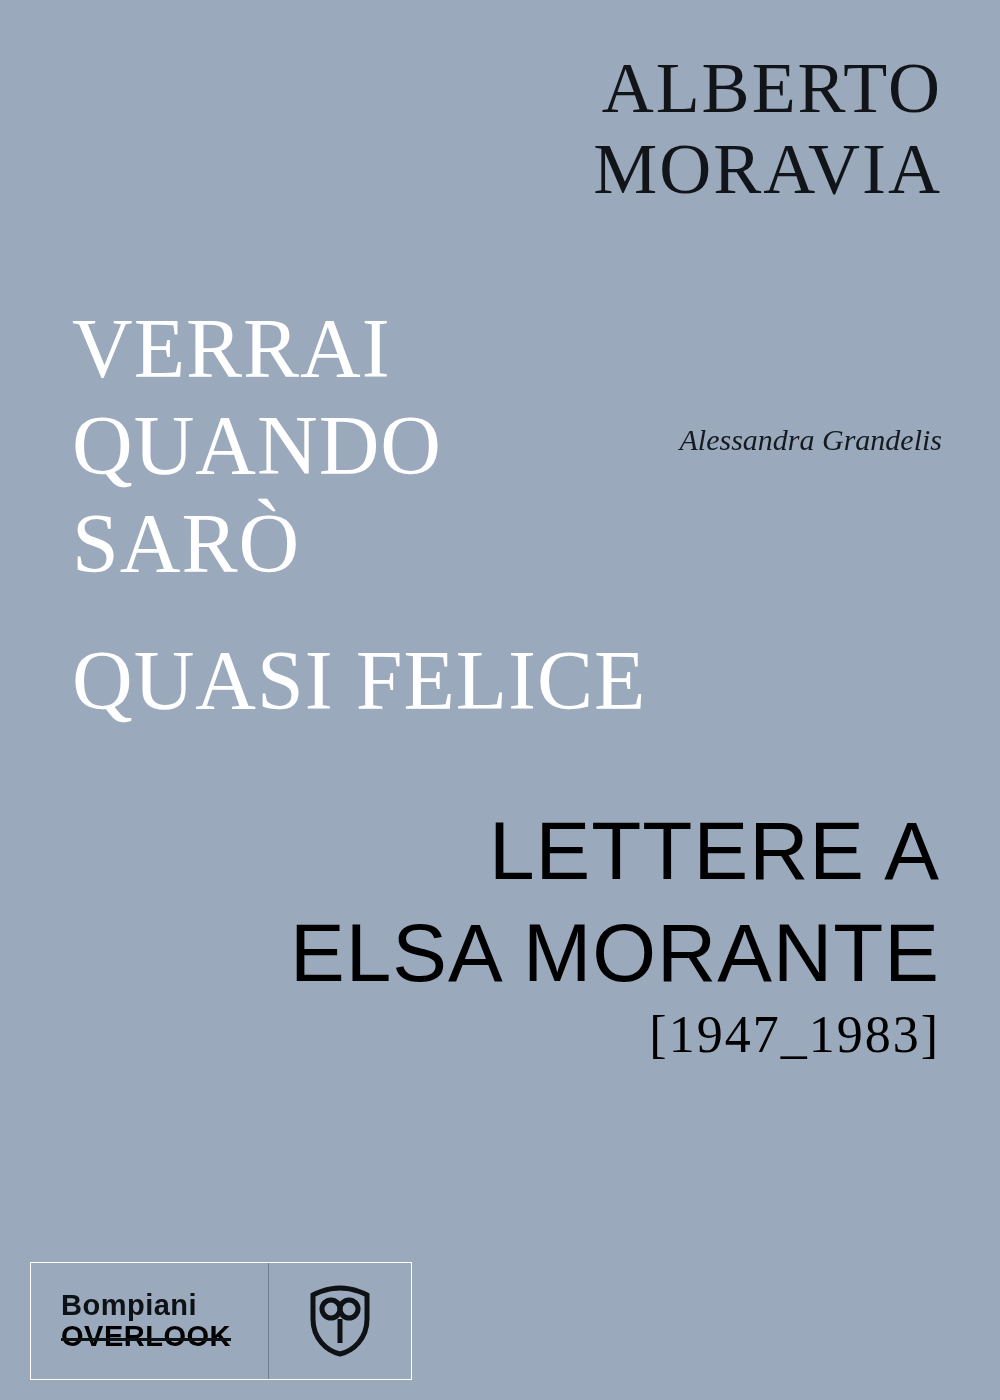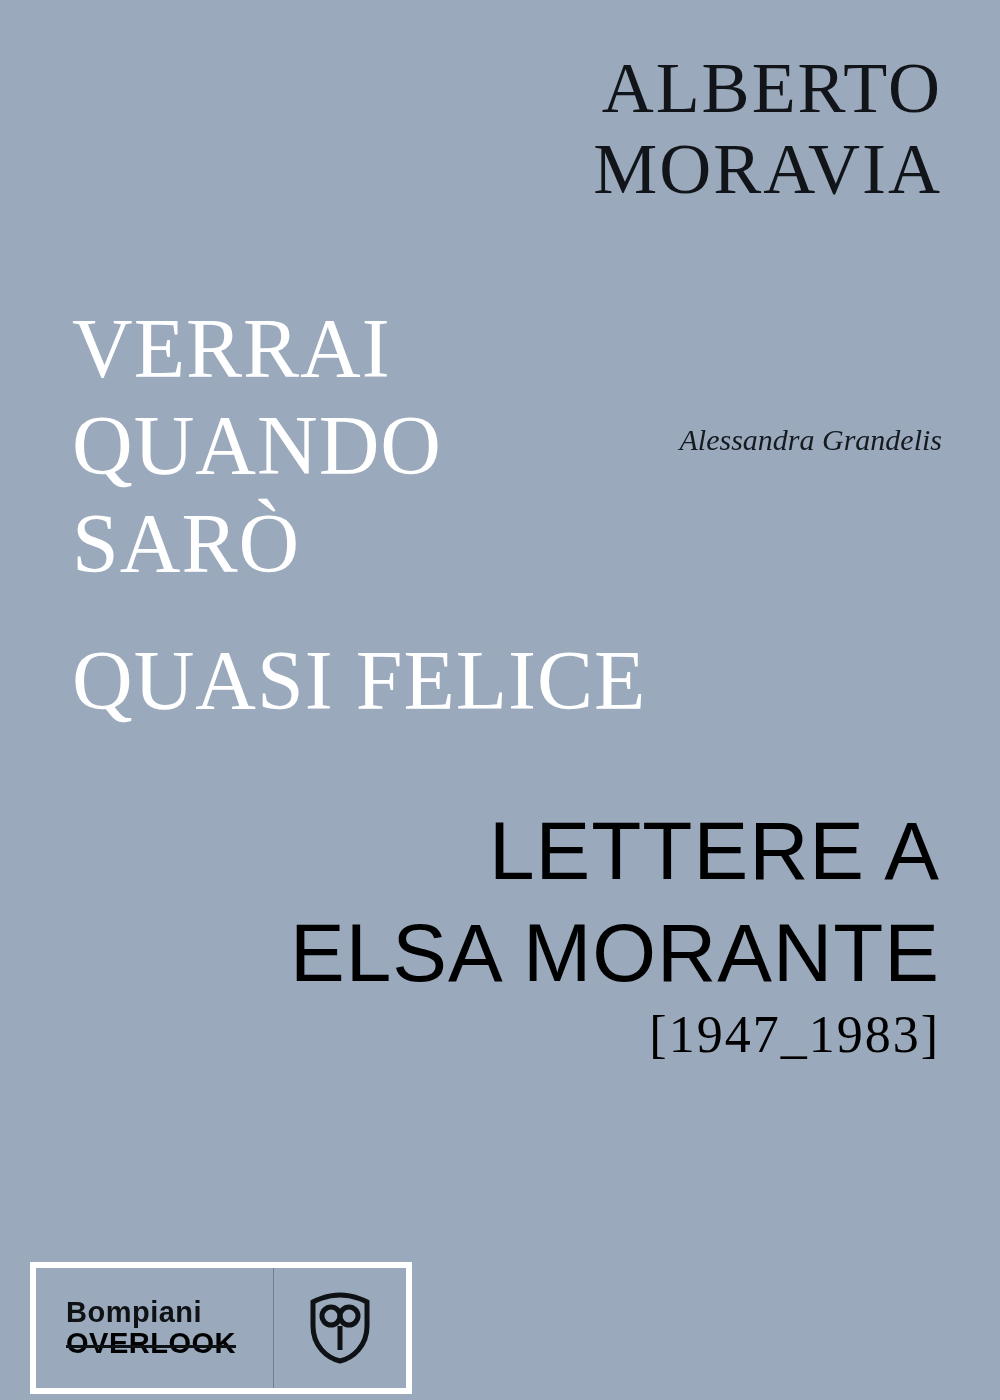--- a/index.html
+++ b/index.html
@@ -99,22 +99,22 @@
     font-size: 52px;
     letter-spacing: 2px;
   }
 
   
   .publisher-box {
     position: absolute;
     left: 30px;
     top: 1262px;
     width: 382px;
-    height: 132px;
-    border: 6px solid #ffffff;
+    height: 118px;
+    border: 1px solid #ffffff;
     box-sizing: border-box;
     display: flex;
     align-items: stretch;
   }
   .pub-left {
     width: 237px;
     display: flex;
     flex-direction: column;
     justify-content: center;
     padding-left: 30px;

